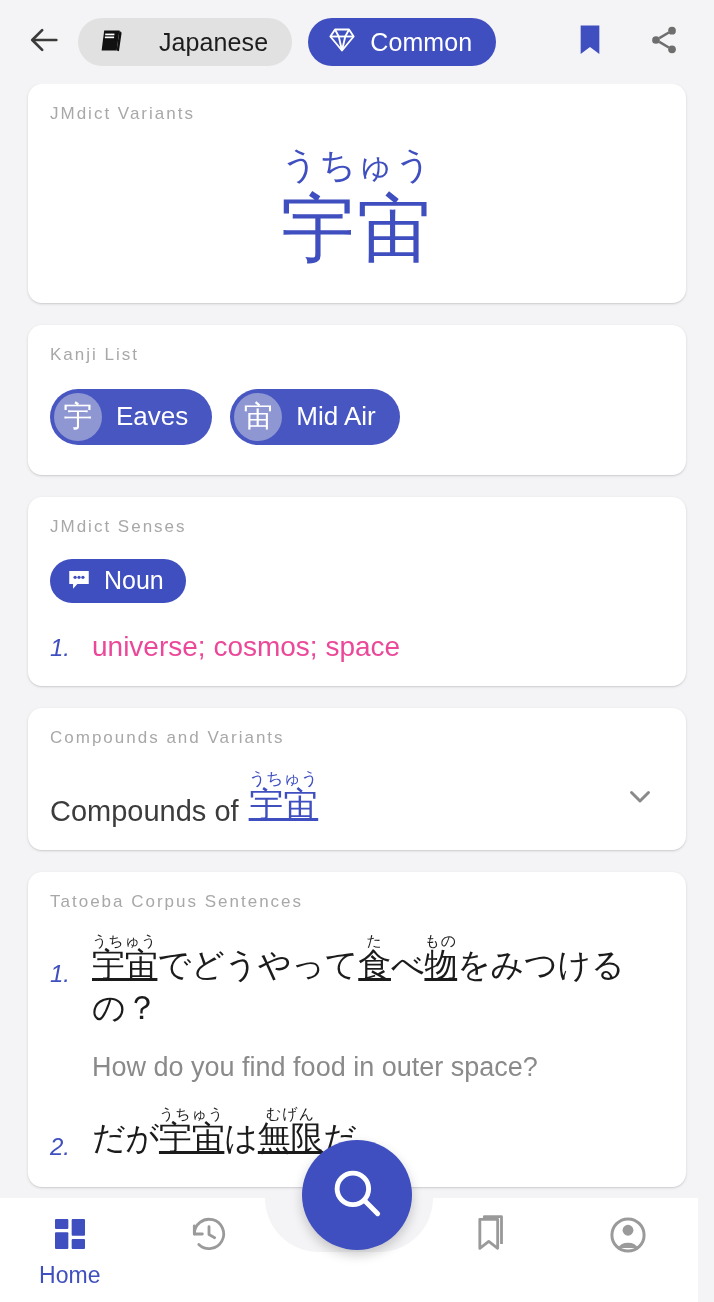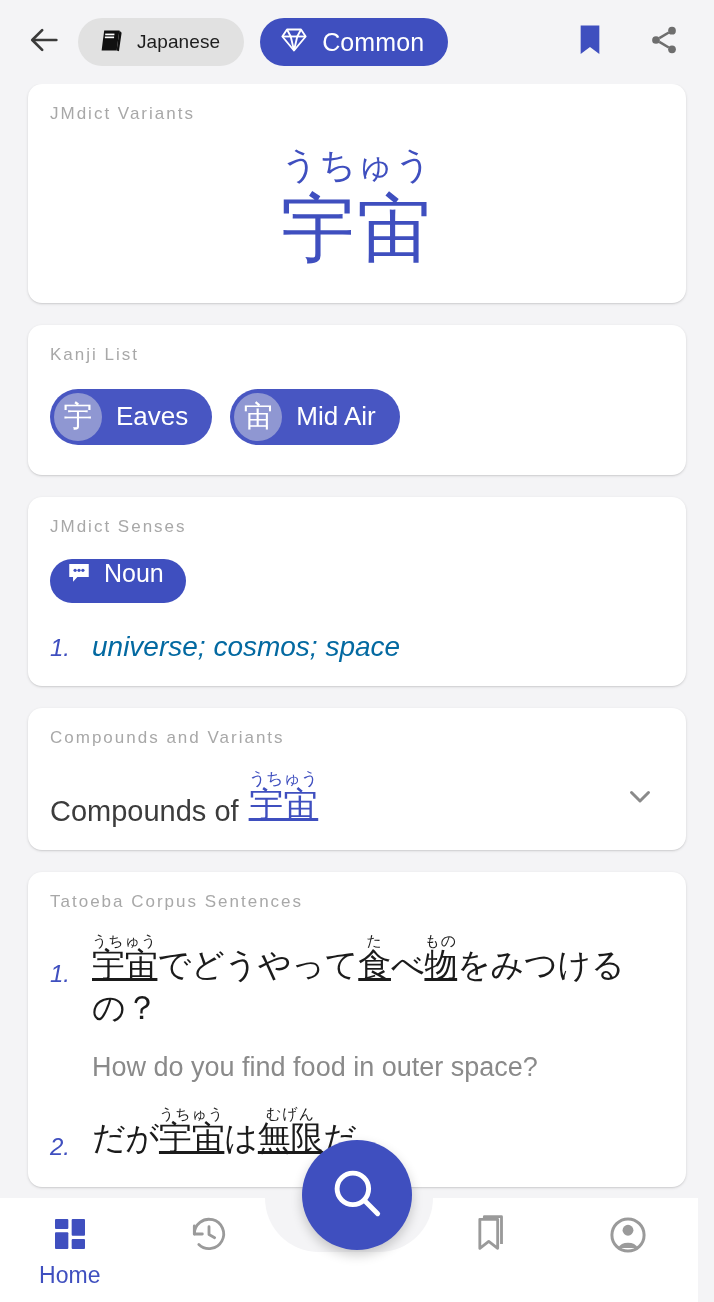--- a/index.html
+++ b/index.html
@@ -40,23 +40,24 @@
     display: flex;
     align-items: center;
     gap: 12px;
     background: #e1e1e1;
     border-radius: 24px;
     height: 48px;
     padding: 0 24px 0 20px;
     flex: none;
   }
   .chip-lang .chip-text {
-    font-size: 19px;
+    font-size: 25px;
     color: #1d1d1d;
     letter-spacing: .1px;
+    margin-left: 22px;
   }
 
   .chip-common {
     display: flex;
     align-items: center;
     gap: 14px;
     background: #3f4fbf;
     border-radius: 24px;
     height: 48px;
     padding: 0 24px 0 20px;
@@ -160,21 +161,21 @@
   .kanji-chip-label {
     color: #ffffff;
     font-size: 26px;
     margin-left: 14px;
     white-space: nowrap;
   }
 
   
   .pos-chip {
     display: inline-flex;
-    align-items: flex-start;
+    align-items: center;
     gap: 12px;
     background: #3f4fbf;
     border-radius: 22px;
     height: 44px;
     padding: 0 22px 0 16px;
     margin-top: 22px;
   }
   .pos-chip-label {
     color: #fff;
     font-size: 25px;
@@ -187,23 +188,22 @@
   }
   .sense-num {
     color: #3f4fbf;
     font-size: 24px;
     font-style: italic;
     min-width: 24px;
     padding-top: 5px;
   }
   .sense-text {
     font-size: 28px;
-    color: #0369a1;
+    color: #ec4899;
     line-height: 1.25;
-    font-style: italic;
   }
 
   
   .compounds-row {
     display: flex;
     align-items: flex-end;
     margin-top: 22px;
     padding-right: 58px;
     min-height: 58px;
   }

